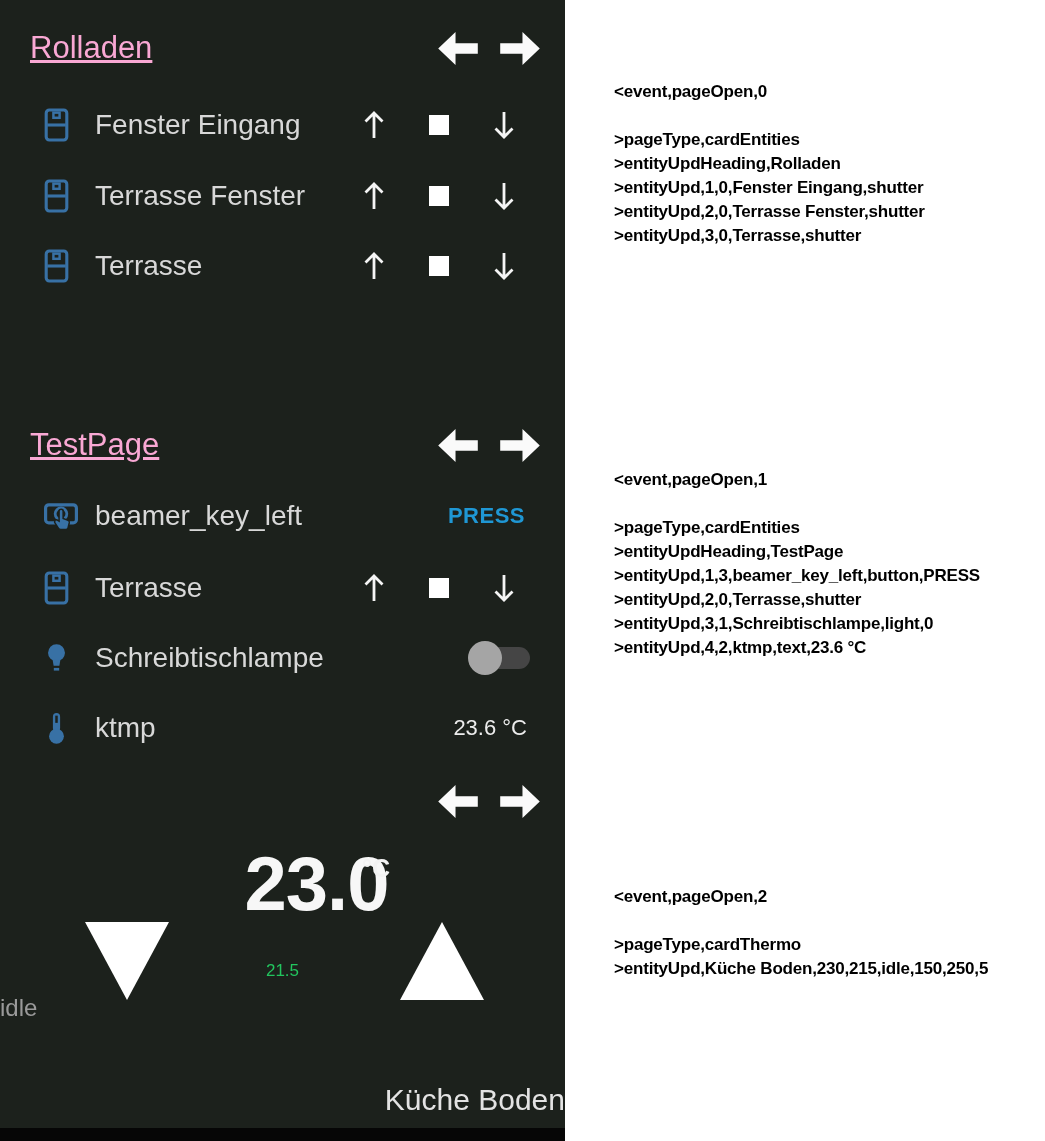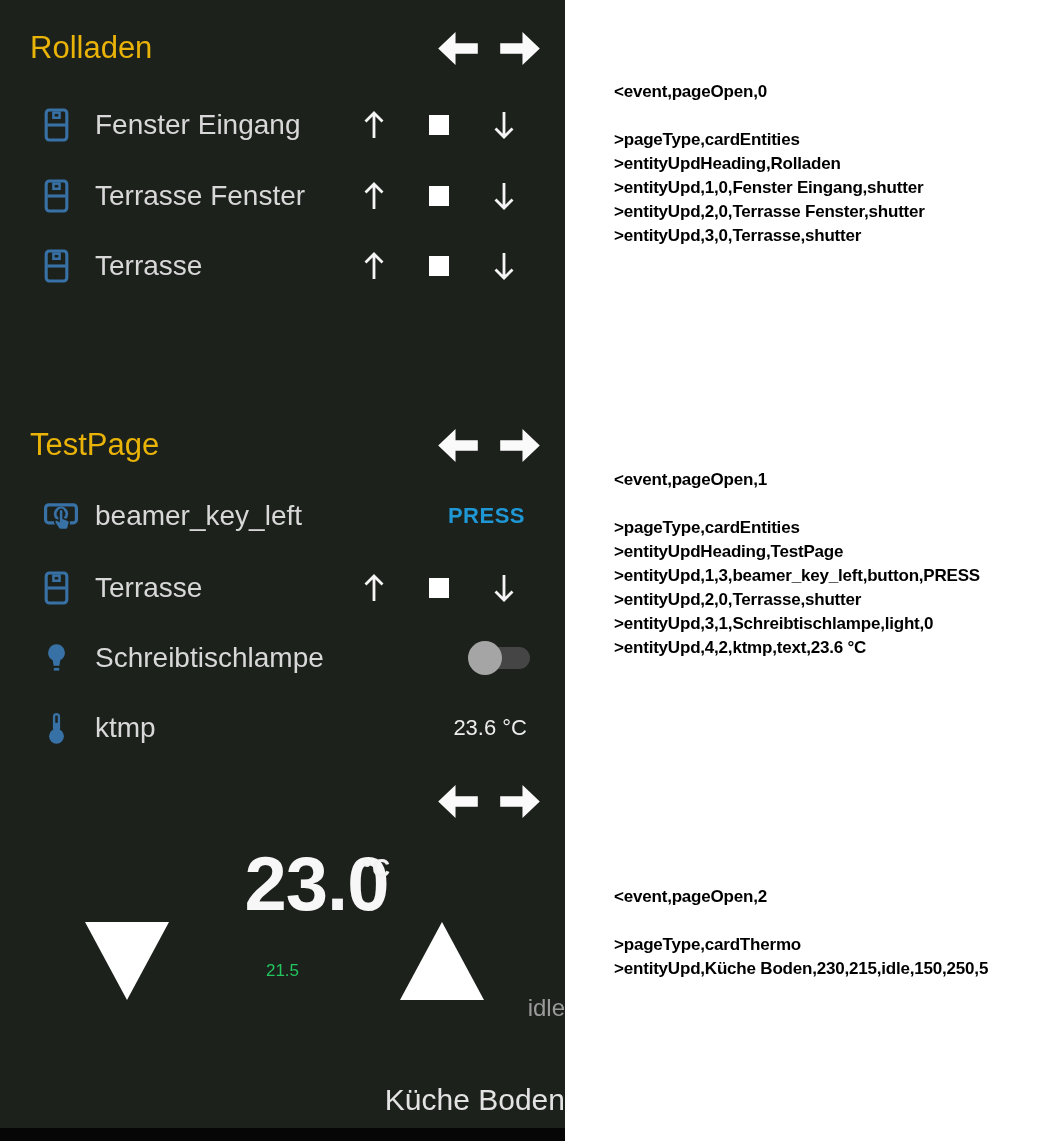--- a/index.html
+++ b/index.html
@@ -4,21 +4,21 @@
 <style>
   * { margin:0; padding:0; box-sizing:border-box; }
   body { font-family:"Liberation Sans", sans-serif; background:#fff; }
   #screen { position:relative; width:1045px; height:1141px; background:#ffffff; overflow:hidden; }
 
   
   #panel { position:absolute; left:0; top:0; width:565px; height:1141px; background:#1c211c; }
   #panel-bottom-edge { position:absolute; left:0; top:1128px; width:565px; height:13px; background:#060606; }
 
   .header { position:absolute; left:0; width:565px; height:44px; }
-  .header .title { position:absolute; left:30px; top:0; line-height:44px; font-size:31px; font-weight:400; color:#eab308; }
+  .header .title { position:absolute; left:30px; top:0; line-height:44px; font-size:31px; font-weight:400; color:#f9a8d4;text-decoration:underline; }
   .nav-arrow { position:absolute; top:6px; width:40px; height:33px; color:#fafafa; cursor:pointer; }
   .nav-arrow.left  { left:438px; }
   .nav-arrow.right { left:500px; }
 
   .row { position:absolute; left:0; width:565px; height:48px; }
   .eicon { position:absolute; left:44px; color:#3871a5; }
   .eicon.shutter { top:7px;  width:25px; height:34px; }
   .eicon.tap     { top:9px;  width:34px; height:32px; }
   .eicon.bulb    { top:8px;  width:25px; height:32px; }
   .eicon.thermo  { top:7px;  width:25px; height:34px; }
@@ -38,21 +38,21 @@
   .toggle .knob  { position:absolute; left:0; top:0; width:34px; height:34px; border-radius:50%; background:#a5a5a5; }
 
   
   .temp-row { position:absolute; left:0; top:840px; width:633px; text-align:center; }
   .temp { font-size:76px; font-weight:700; color:#f7f7f7; letter-spacing:-1px; }
   .unit { position:absolute; left:362px; top:14px; font-size:25px; font-weight:700; color:#f2f2f2; }
   .tri { position:absolute; width:84px; height:78px; color:#ffffff; cursor:pointer; }
   .tri.down { left:85px;  top:922px; }
   .tri.up   { left:400px; top:922px; }
   .setpoint { position:absolute; left:0; top:961px; width:565px; text-align:center; font-size:17px; color:#22c55e; }
-  .hvac-state { position:absolute; left:0; top:994px; width:565px; text-align:right; font-size:24px; color:#9a9a9a; }
+  .hvac-state { position:absolute; left:0; top:994px; width:565px; text-align:left; font-size:24px; color:#9a9a9a; }
   .thermo-title { position:absolute; left:0; top:1083px; width:565px; text-align:right; font-size:30px; color:#e3e3e3; }
 
   
   #log { position:absolute; left:565px; top:0; width:480px; height:1141px; background:#ffffff; }
   .ann { position:absolute; left:49px; font-size:17px; line-height:24px; font-weight:700; color:#000;
          letter-spacing:-0.2px; white-space:nowrap; }
   .ann-event { margin-bottom:24px; }
 </style>
 </head>
 <body>

